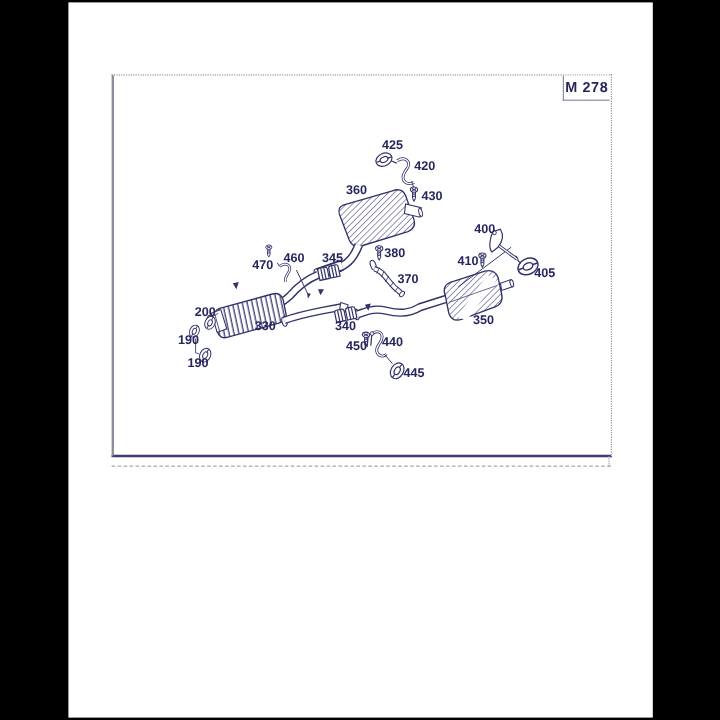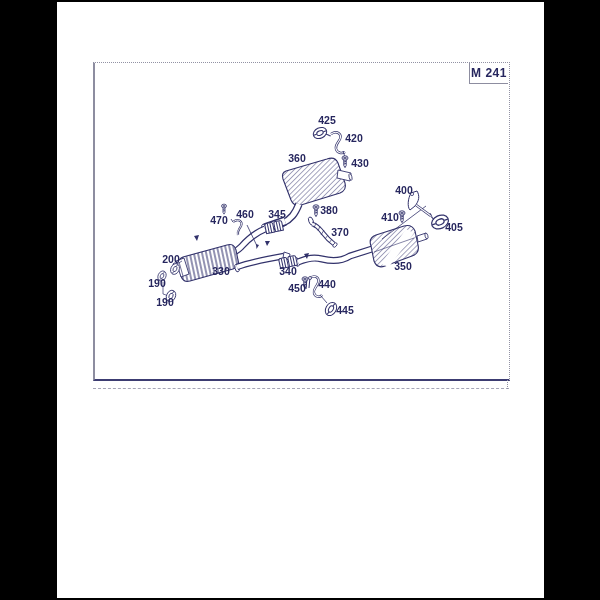--- a/index.html
+++ b/index.html
@@ -49,21 +49,21 @@
 <div class="scan-margin left"></div>
 <div class="scan-margin right"></div>
 <div class="edge-strip top"></div>
 <div class="edge-strip bottom"></div>
 
 <div class="frame"></div>
 <div class="frame-lower-dashed"></div>
 <div class="frame-right-ext"></div>
 
 <div class="code-box">
-  <span>M 241</span>
+  <span>M 278</span>
 </div>
 
 <svg class="art" width="600" height="600" viewBox="0 0 600 600">
   <defs>
     <pattern id="hatch" width="3.6" height="3.6" patternUnits="userSpaceOnUse" patternTransform="rotate(45)">
       <rect width="3.6" height="3.6" fill="#ffffff"></rect>
       <line x1="0" y1="0" x2="0" y2="3.6" stroke="#3a3a74" stroke-width="0.9"></line>
     </pattern>
     <pattern id="ribs" width="4" height="4" patternUnits="userSpaceOnUse" patternTransform="rotate(-12)">
       <rect width="4" height="4" fill="#ffffff"></rect>

